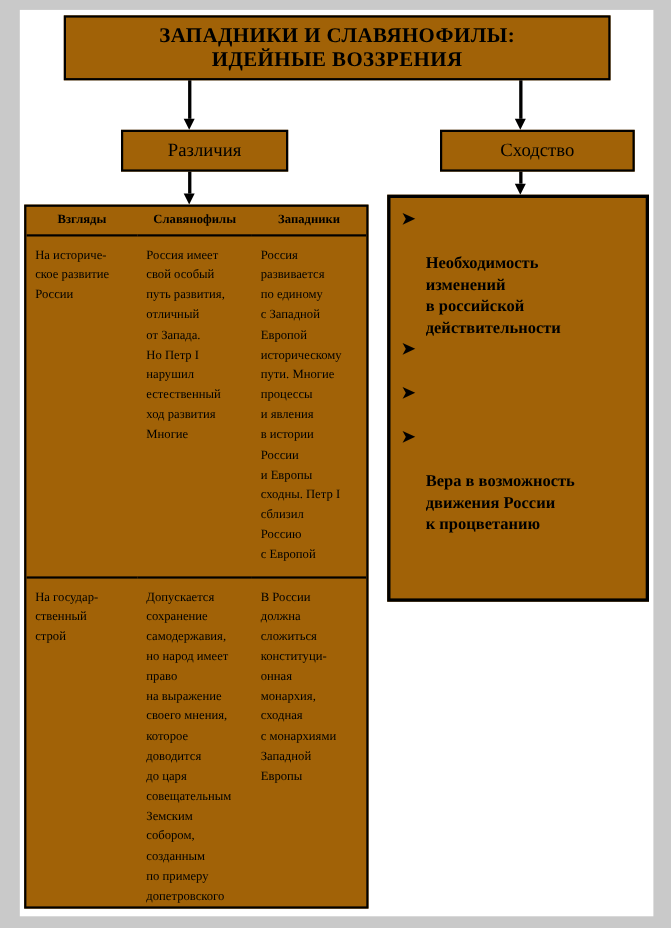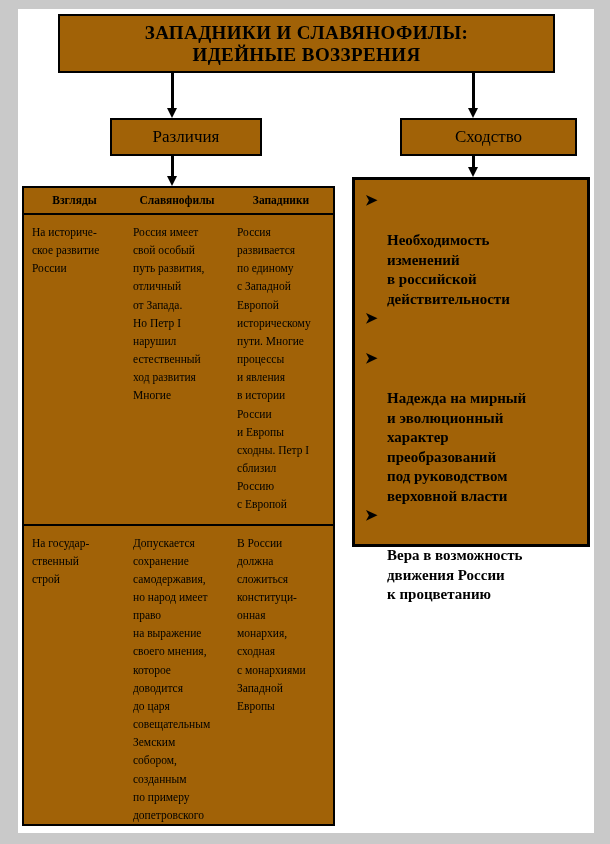--- a/index.html
+++ b/index.html
@@ -284,26 +284,20 @@
       <span>Необходимость
 изменений
 в российской
 действительности</span>
     </li>
     <li>
       <span class="marker">➤</span>
     </li>
     <li>
       <span class="marker">➤</span>
-      <span>Надежда на мирный
-и эволюционный
-характер
-преобразований
-под руководством
-верховной власти</span>
     </li>
     <li>
       <span class="marker">➤</span>
       <span>Вера в возможность
 движения России
 к процветанию</span>
     </li>
   </ul>
 </div>
 

